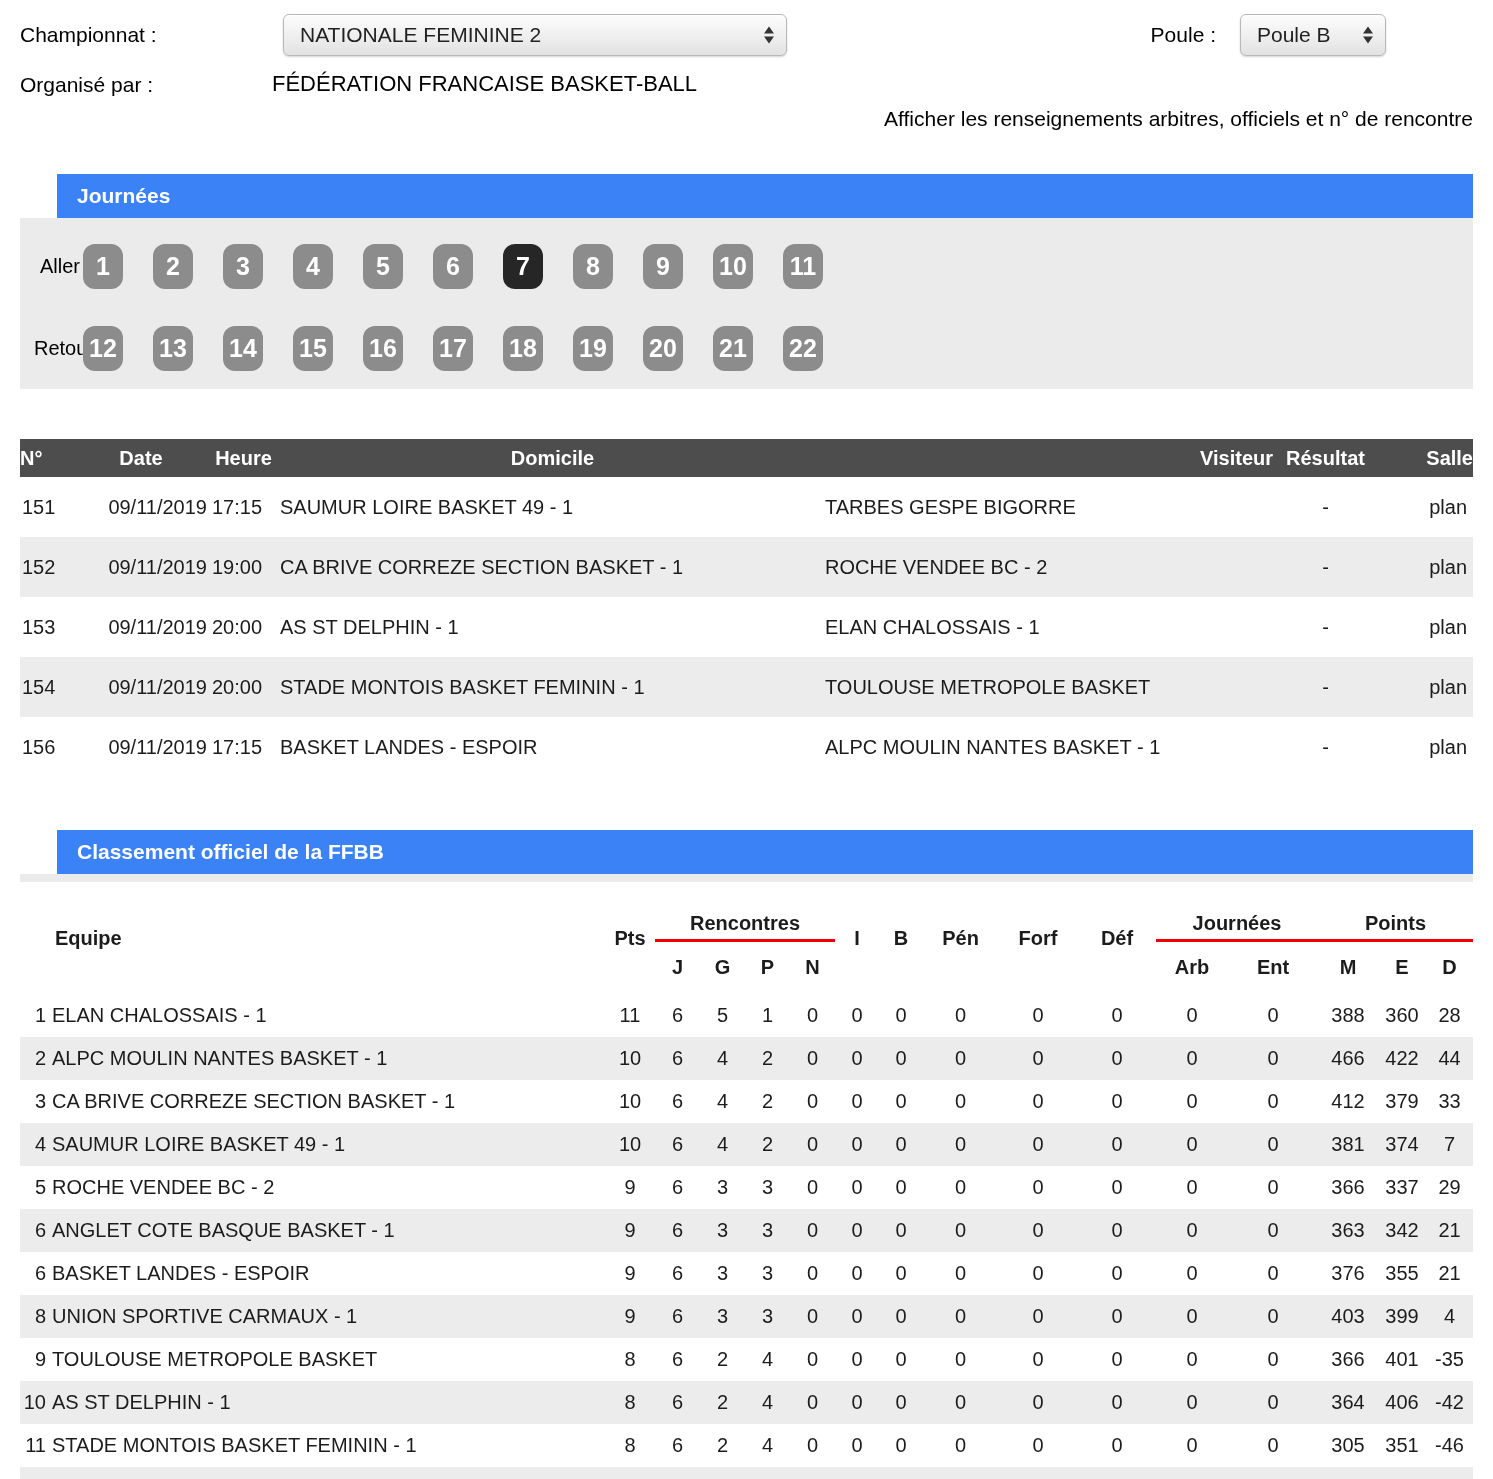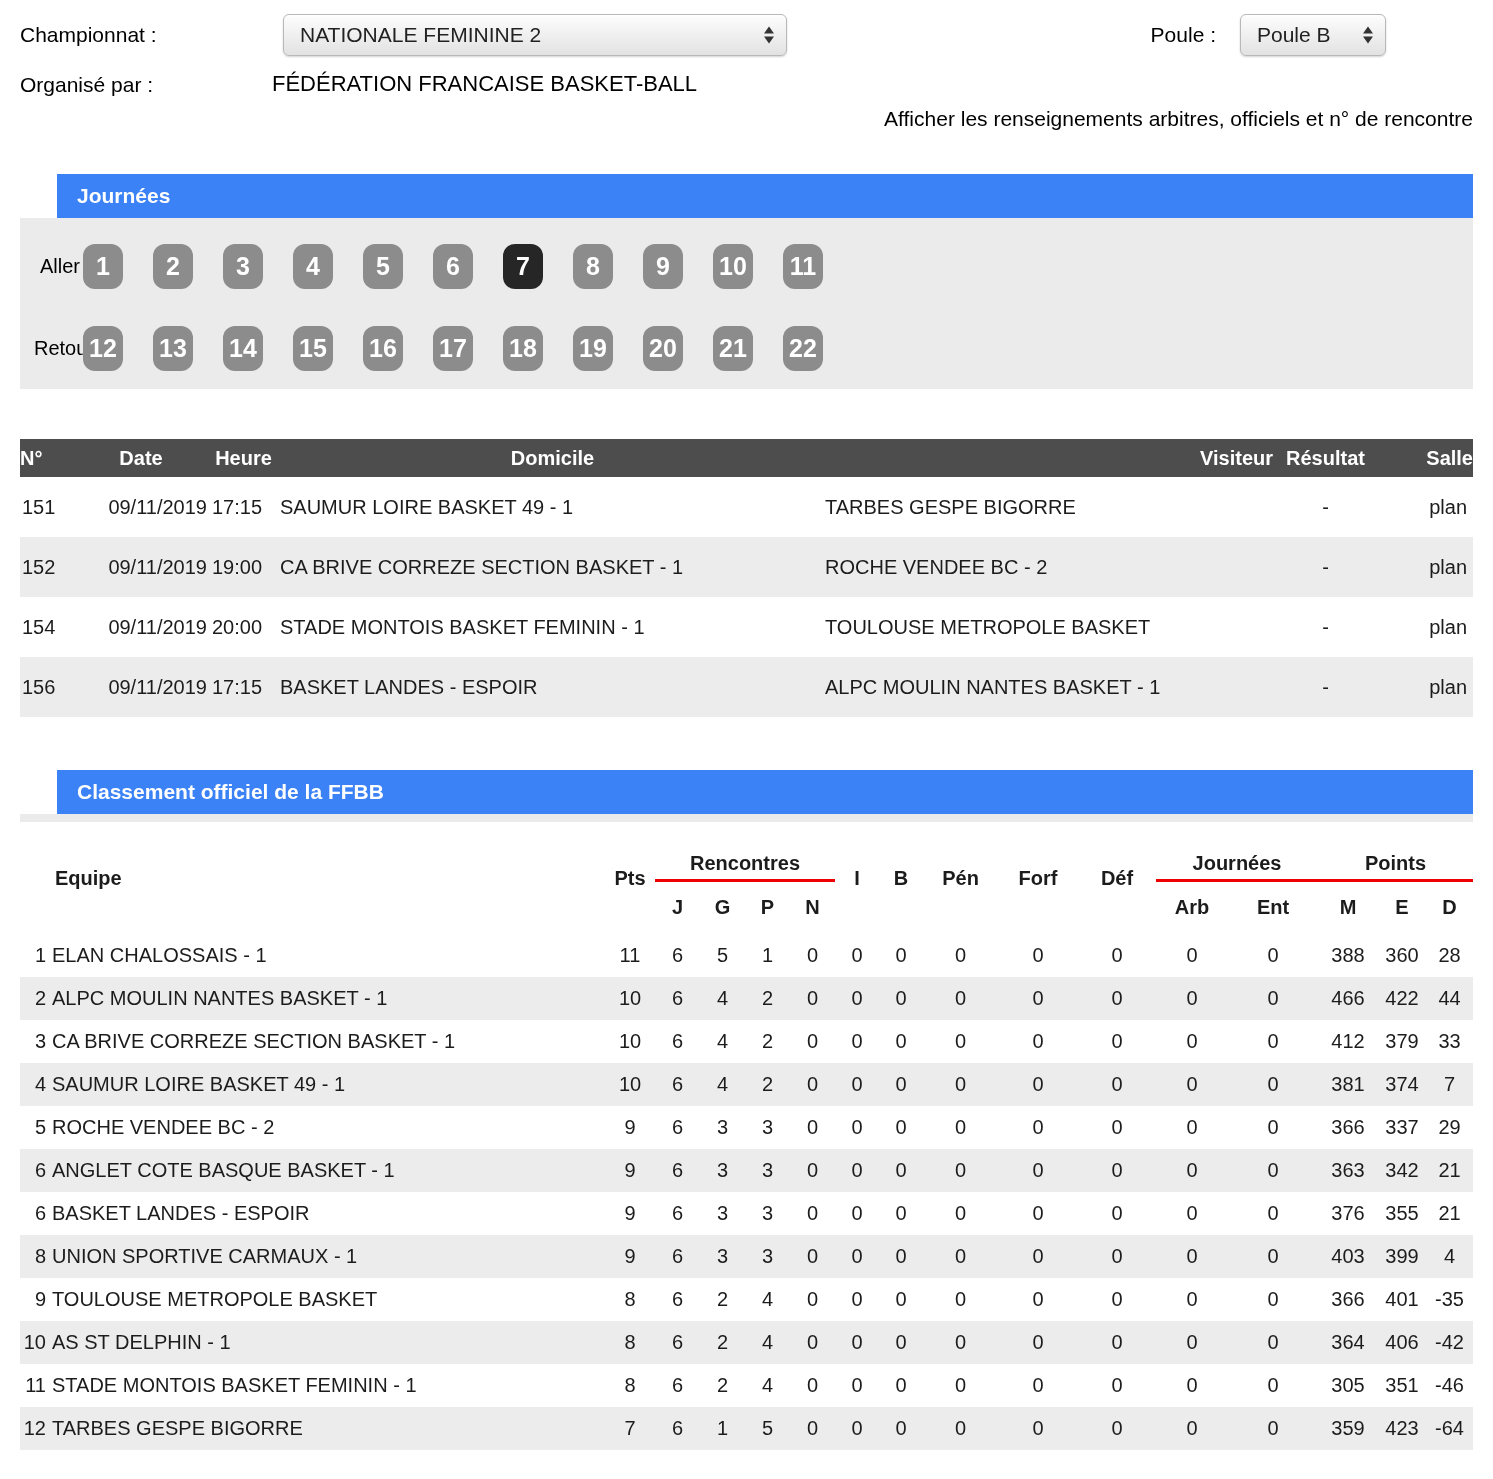--- a/index.html
+++ b/index.html
@@ -189,20 +189,29 @@
           <td class="f-vis">TARBES GESPE BIGORRE</td>
           <td class="f-res">-</td>
           <td class="f-salle"><span class="plan-link">plan</span></td>
         </tr>
         <tr class="fixture-row">
           <td class="f-no">152</td>
           <td class="f-date">09/11/2019</td>
           <td class="f-heure">19:00</td>
           <td class="f-dom">CA BRIVE CORREZE SECTION BASKET - 1</td>
           <td class="f-vis">ROCHE VENDEE BC - 2</td>
+          <td class="f-res">-</td>
+          <td class="f-salle"><span class="plan-link">plan</span></td>
+        </tr>
+        <tr class="fixture-row">
+          <td class="f-no">153</td>
+          <td class="f-date">09/11/2019</td>
+          <td class="f-heure">20:00</td>
+          <td class="f-dom">AS ST DELPHIN - 1</td>
+          <td class="f-vis">ELAN CHALOSSAIS - 1</td>
           <td class="f-res">-</td>
           <td class="f-salle"><span class="plan-link">plan</span></td>
         </tr>
         <tr class="fixture-row">
           <td class="f-no">154</td>
           <td class="f-date">09/11/2019</td>
           <td class="f-heure">20:00</td>
           <td class="f-dom">STADE MONTOIS BASKET FEMININ - 1</td>
           <td class="f-vis">TOULOUSE METROPOLE BASKET</td>
           <td class="f-res">-</td>

